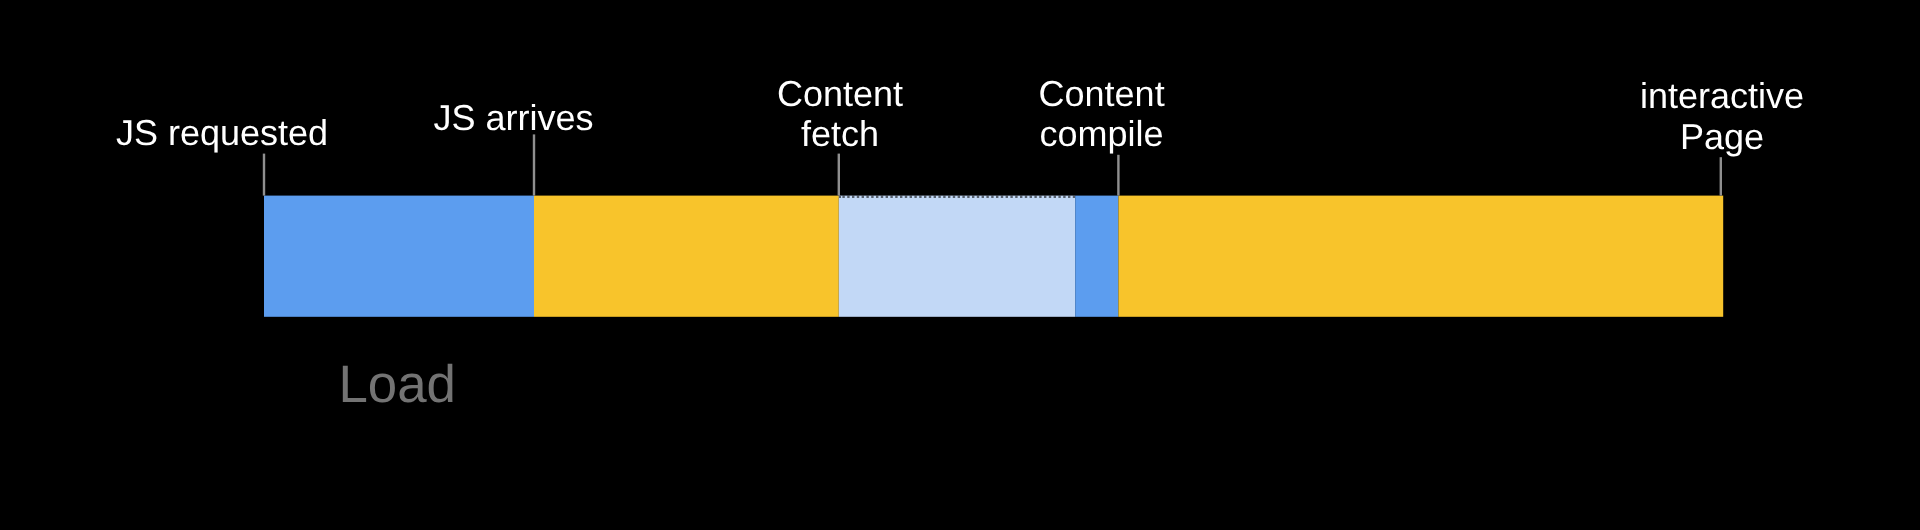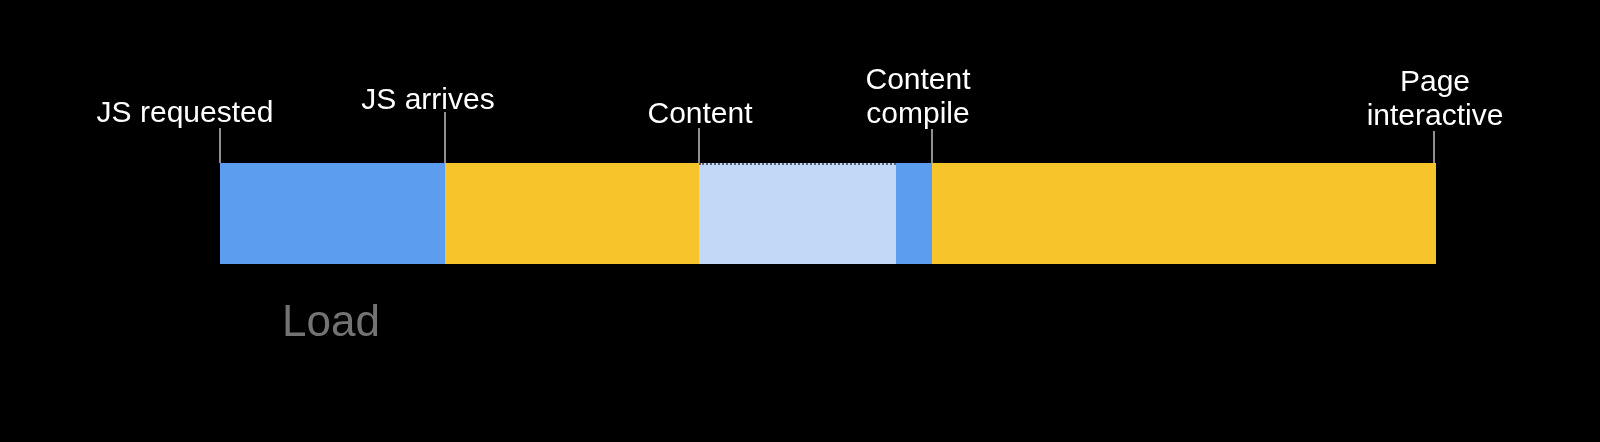--- a/index.html
+++ b/index.html
@@ -62,25 +62,26 @@
   <div class="tick tick-5"></div>
 
   <div class="mlabel mlabel-1">
     <div>JS requested</div>
   </div>
   <div class="mlabel mlabel-2">
     <div>JS arrives</div>
   </div>
   <div class="mlabel mlabel-3">
     <div>Content</div>
+    <div>fetch</div>
   </div>
   <div class="mlabel mlabel-4">
     <div>Content</div>
     <div>compile</div>
   </div>
   <div class="mlabel mlabel-5">
+    <div>interactive</div>
     <div>Page</div>
-    <div>interactive</div>
   </div>
 
   <div class="caption caption-load">Load</div>
 
 </div>
 
 </body></html>

